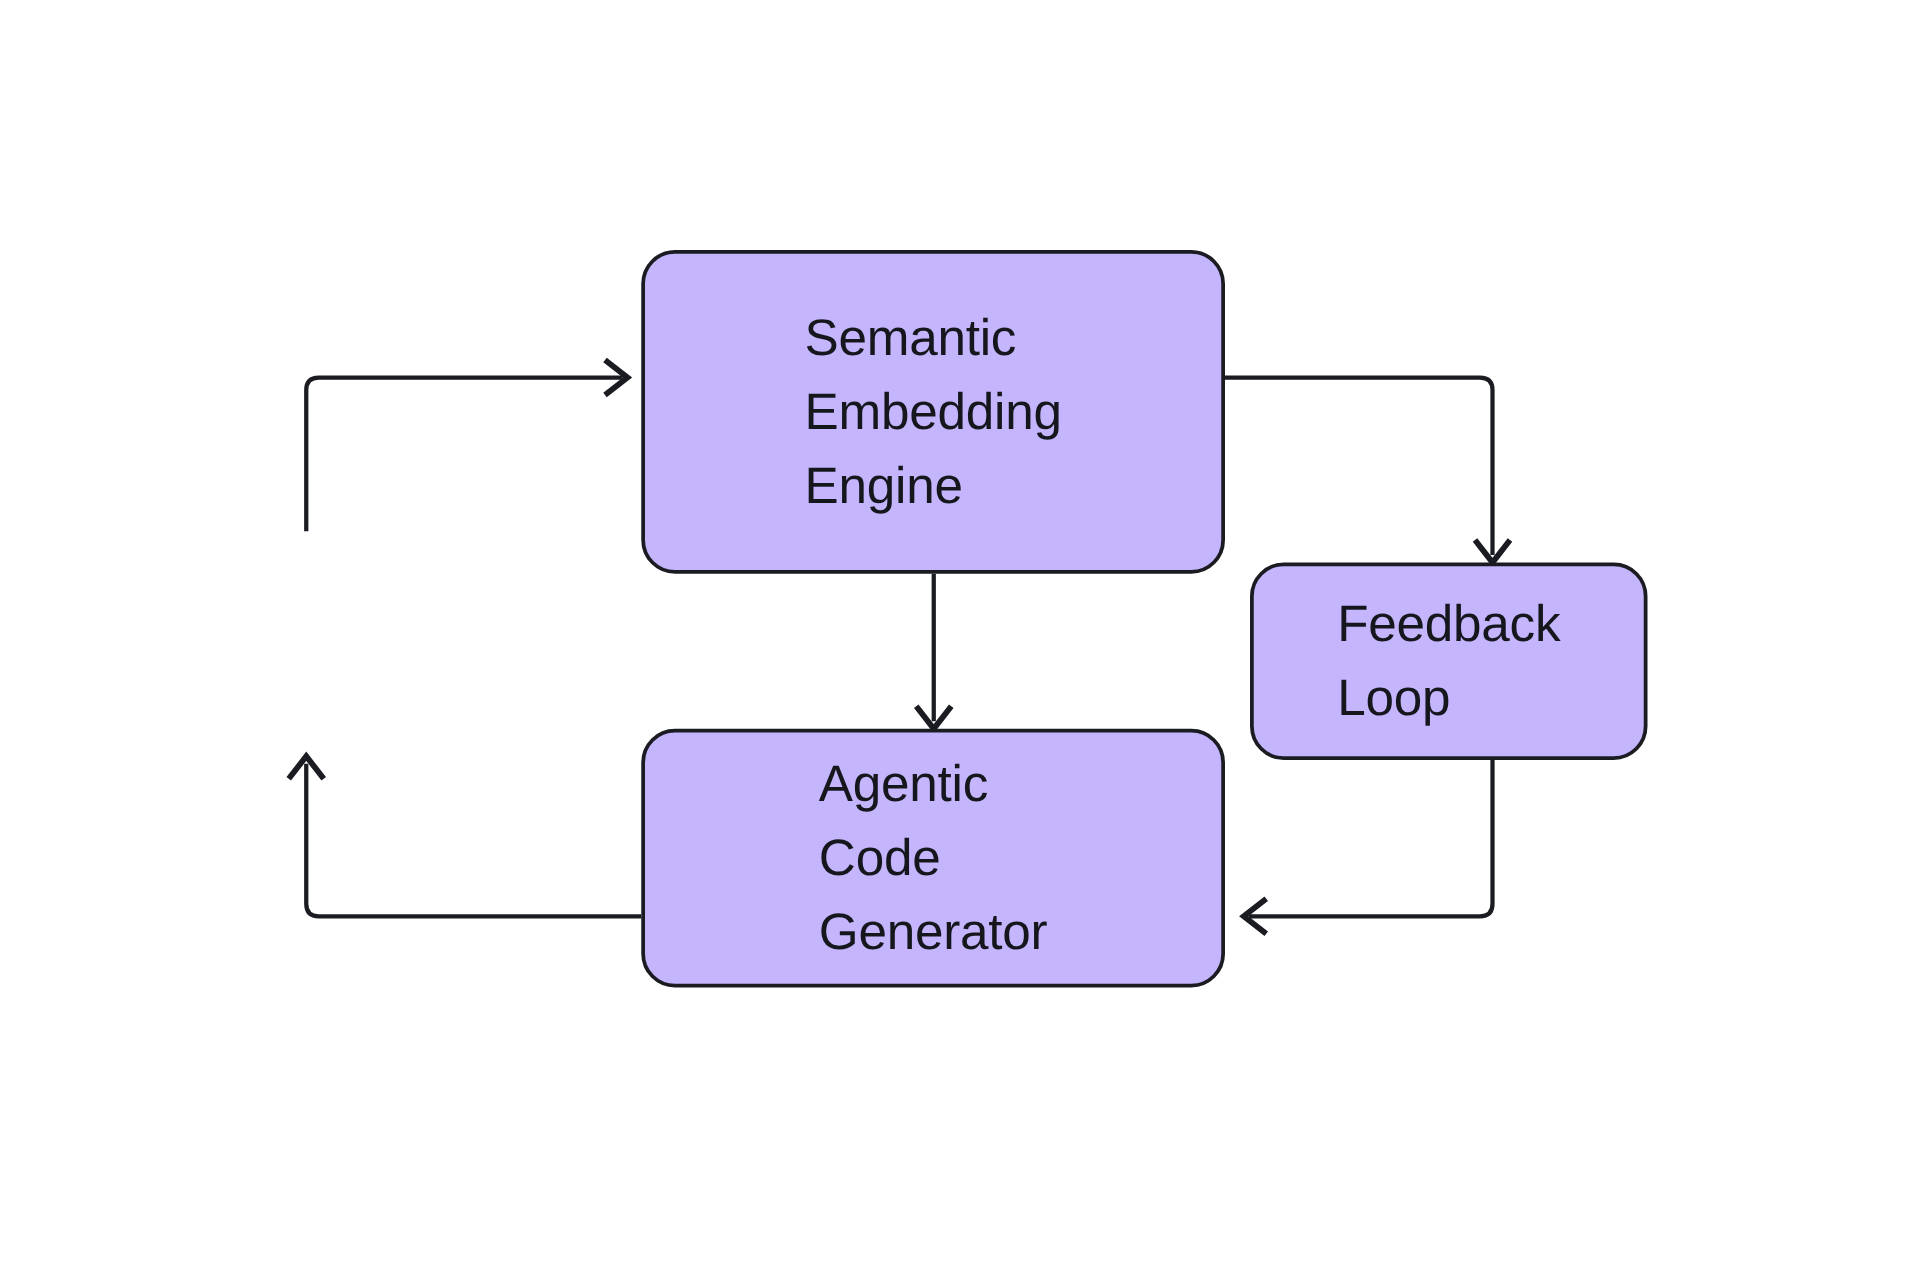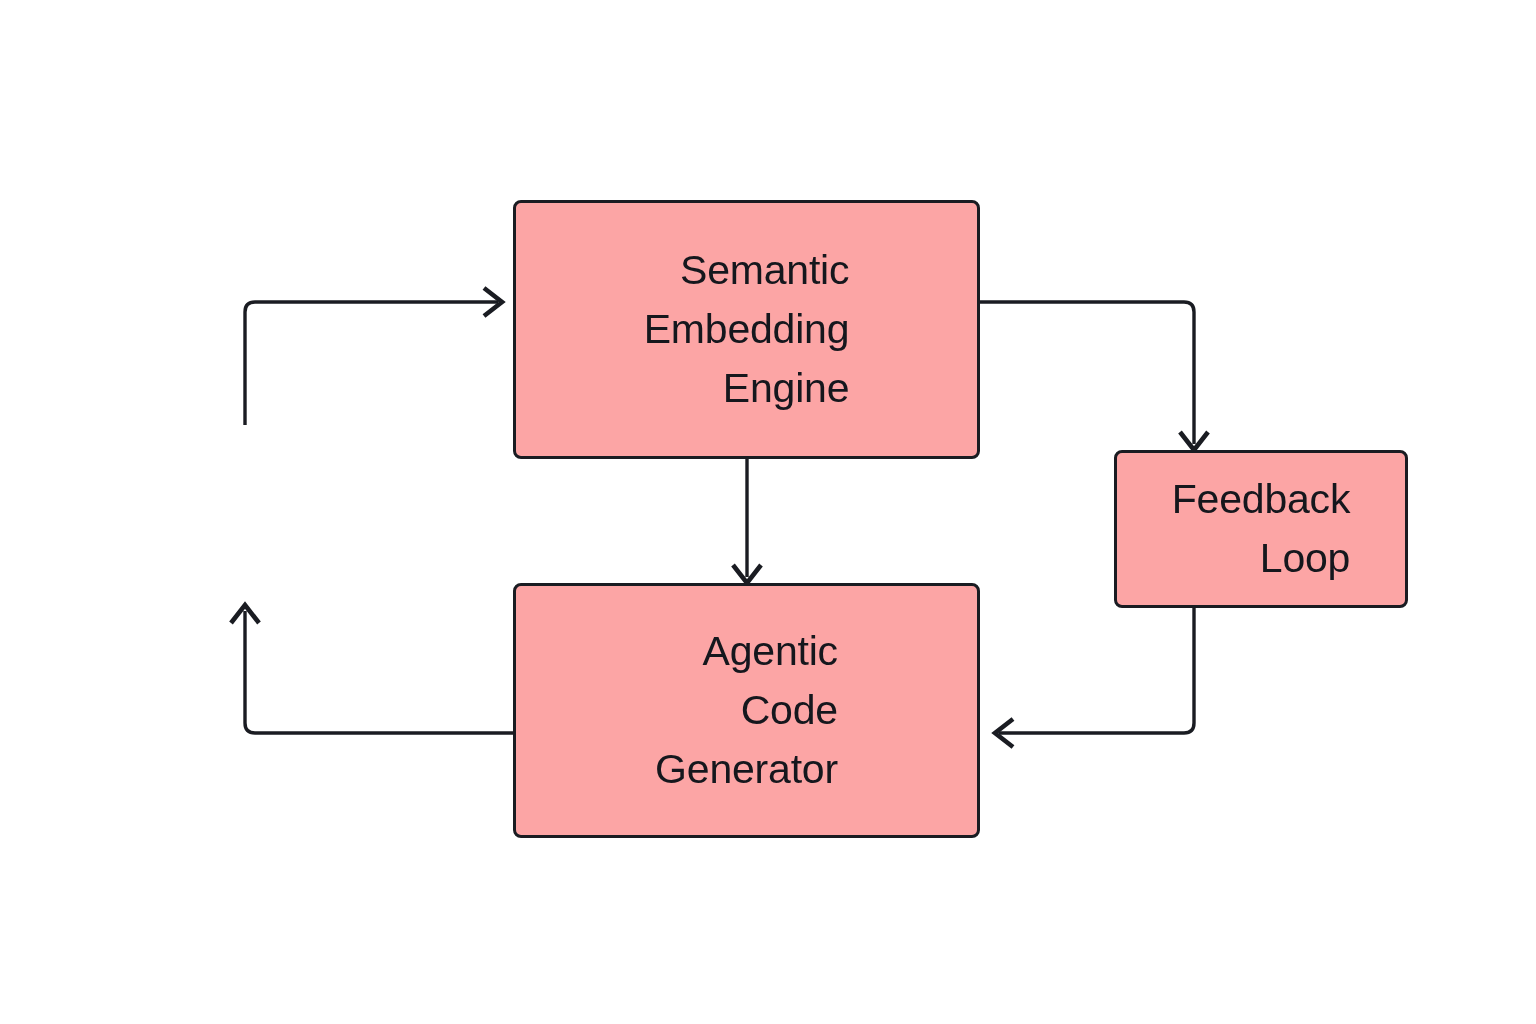--- a/index.html
+++ b/index.html
@@ -22,24 +22,24 @@
     top: 0;
     width: 1536px;
     height: 1024px;
   }
   .node-box {
     position: absolute;
     box-sizing: border-box;
     display: flex;
     align-items: center;
     justify-content: center;
-    text-align: right;
-    background: #fca5a5;
+    text-align: left;
+    background: #c4b5fd;
     border: 3.4px solid #1a1c22;
-    border-radius: 8px;
+    border-radius: 27px;
   }
   .node-label {
     font-family: "Liberation Sans", sans-serif;
     font-size: 41px;
     line-height: 59px;
     font-weight: 400;
     letter-spacing: -0.2px;
     color: #15171d;
     white-space: pre-line;
     padding: 0 6px;
@@ -92,24 +92,24 @@
     </g>
   </svg>
 
 
   <div class="node-box" style="left:513px; top:200px; width:467px; height:259px;">
     <div class="node-label">Semantic
 Embedding
 Engine</div>
   </div>
 
-  <div class="node-box" style="left:513px; top:583px; width:467px; height:255px;">
+  <div class="node-box" style="left:513px; top:583px; width:467px; height:207px;">
     <div class="node-label">Agentic
 Code
 Generator</div>
   </div>
 
-  <div class="node-box" style="left:1114px; top:450px; width:294px; height:158px;">
+  <div class="node-box" style="left:1000px; top:450px; width:318px; height:158px;">
     <div class="node-label">Feedback
 Loop</div>
   </div>
 
 </div>
 
 </body></html>

